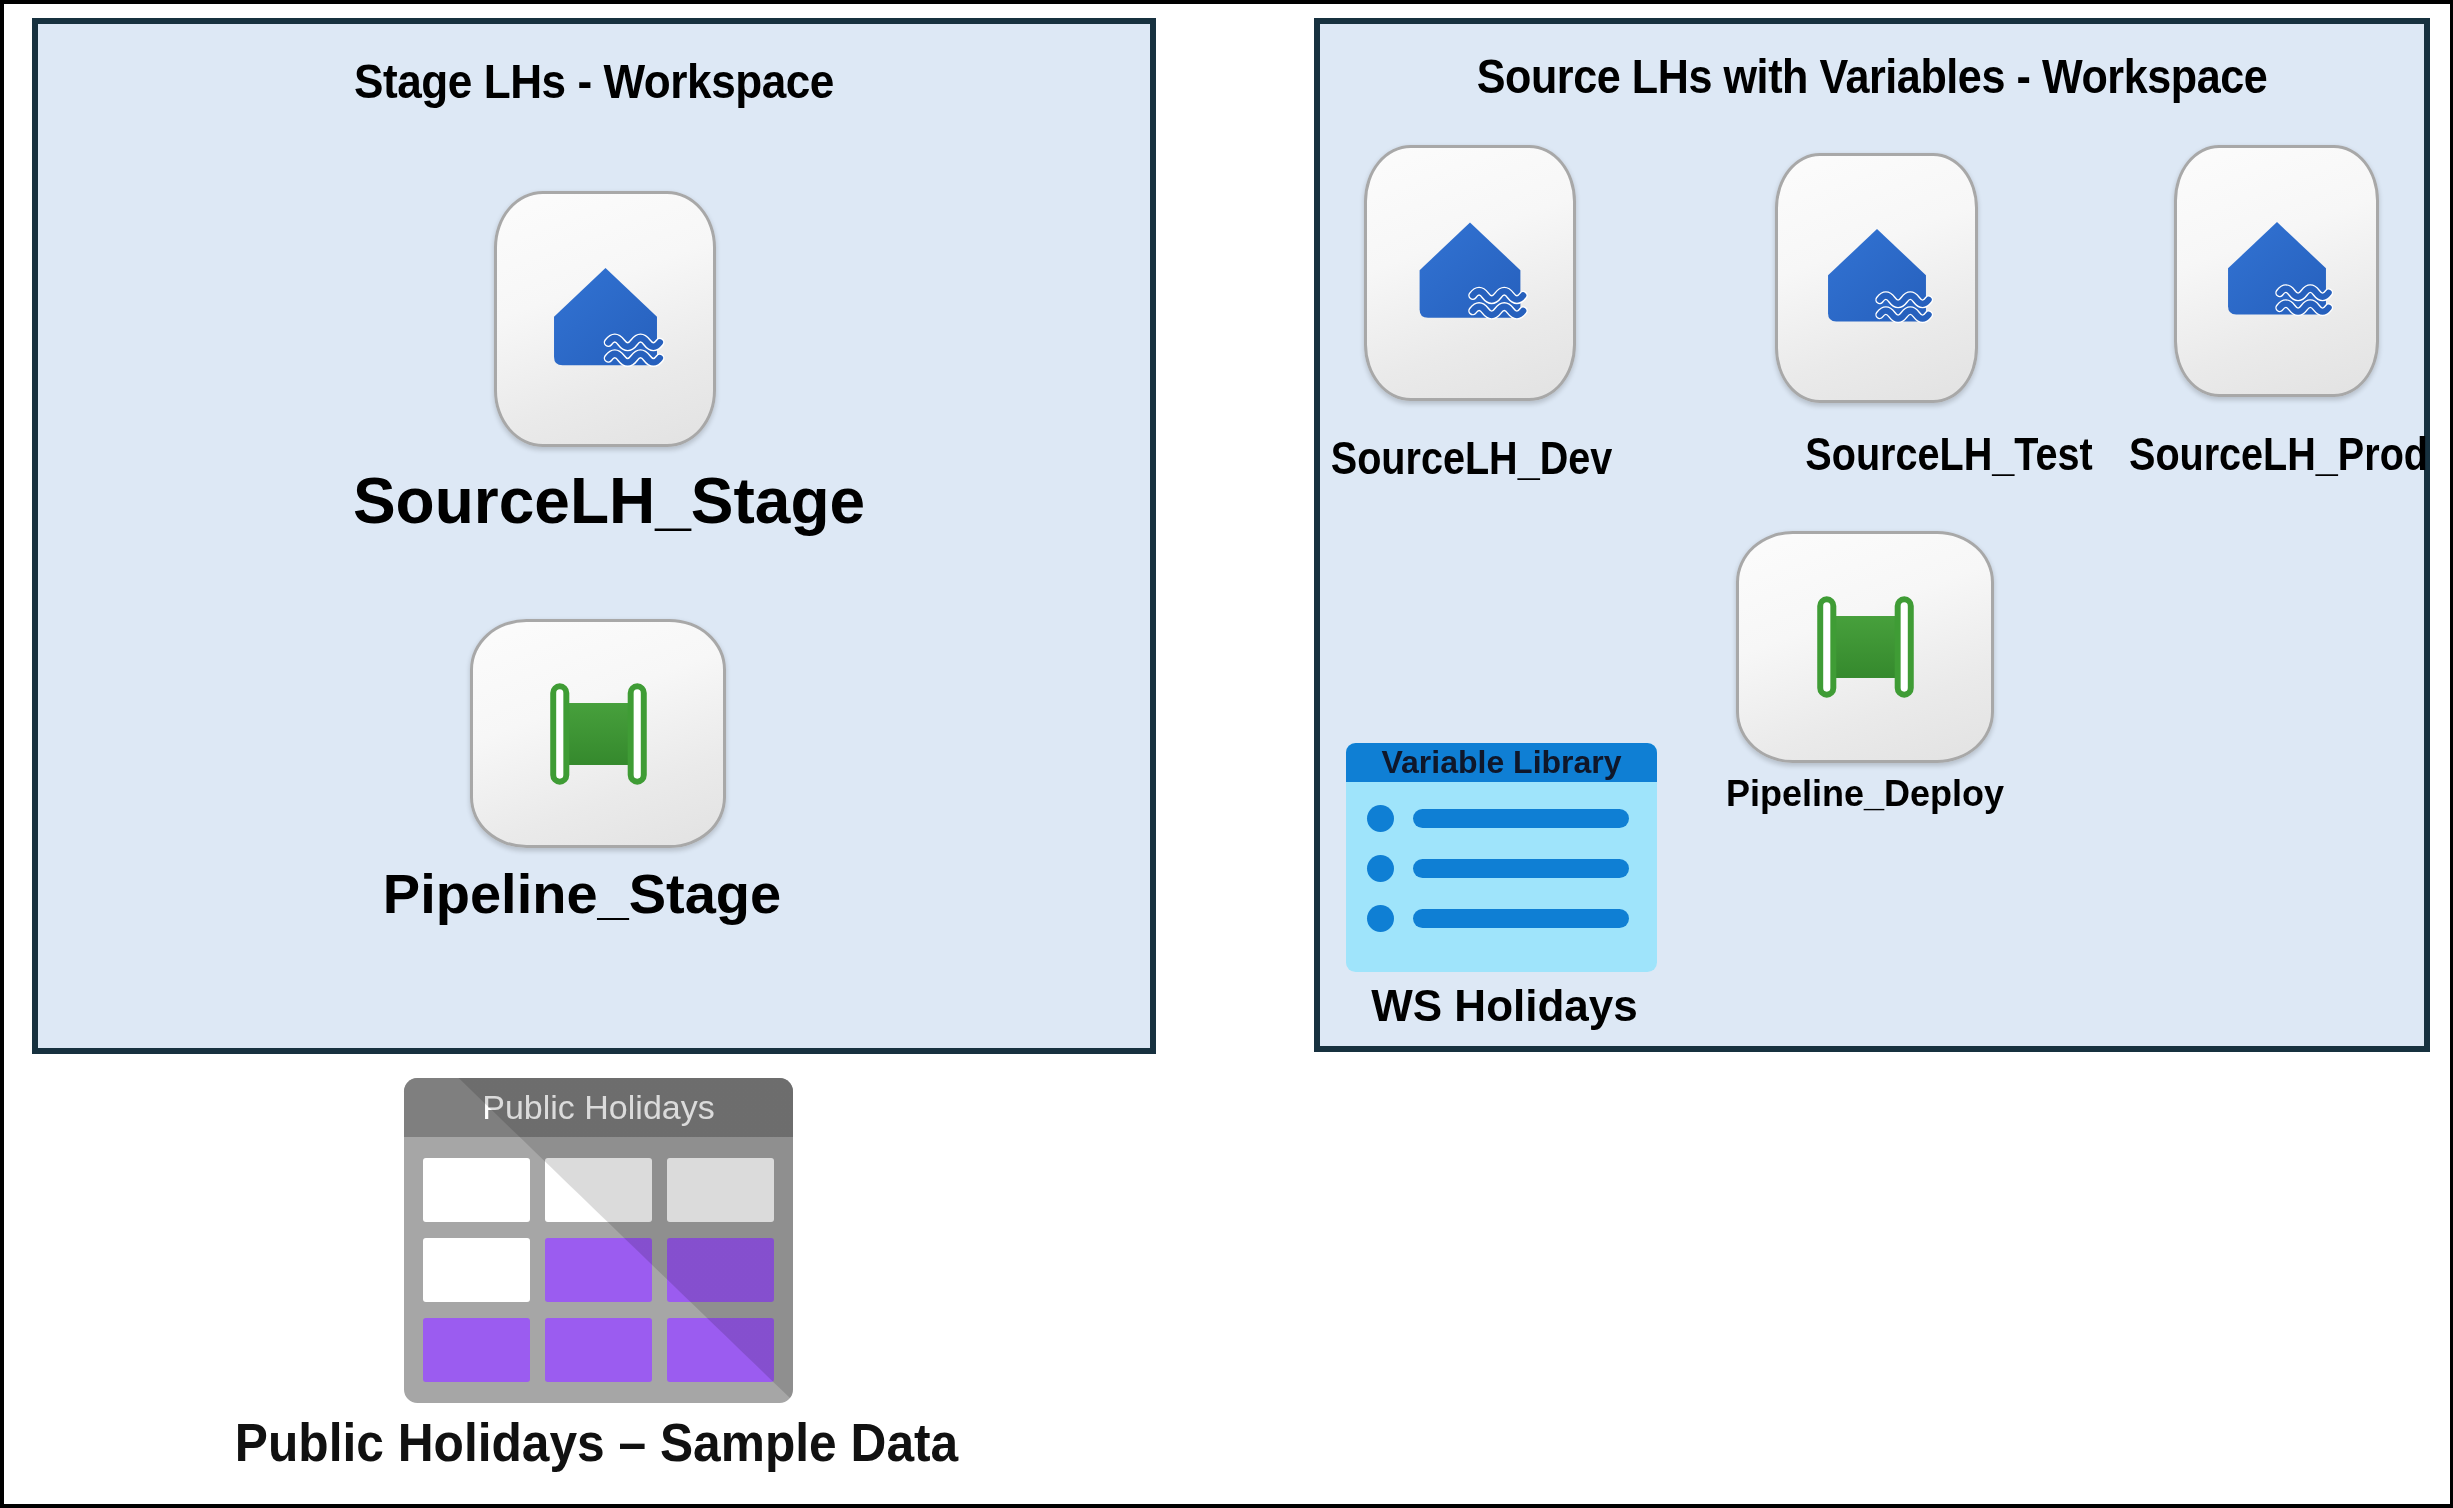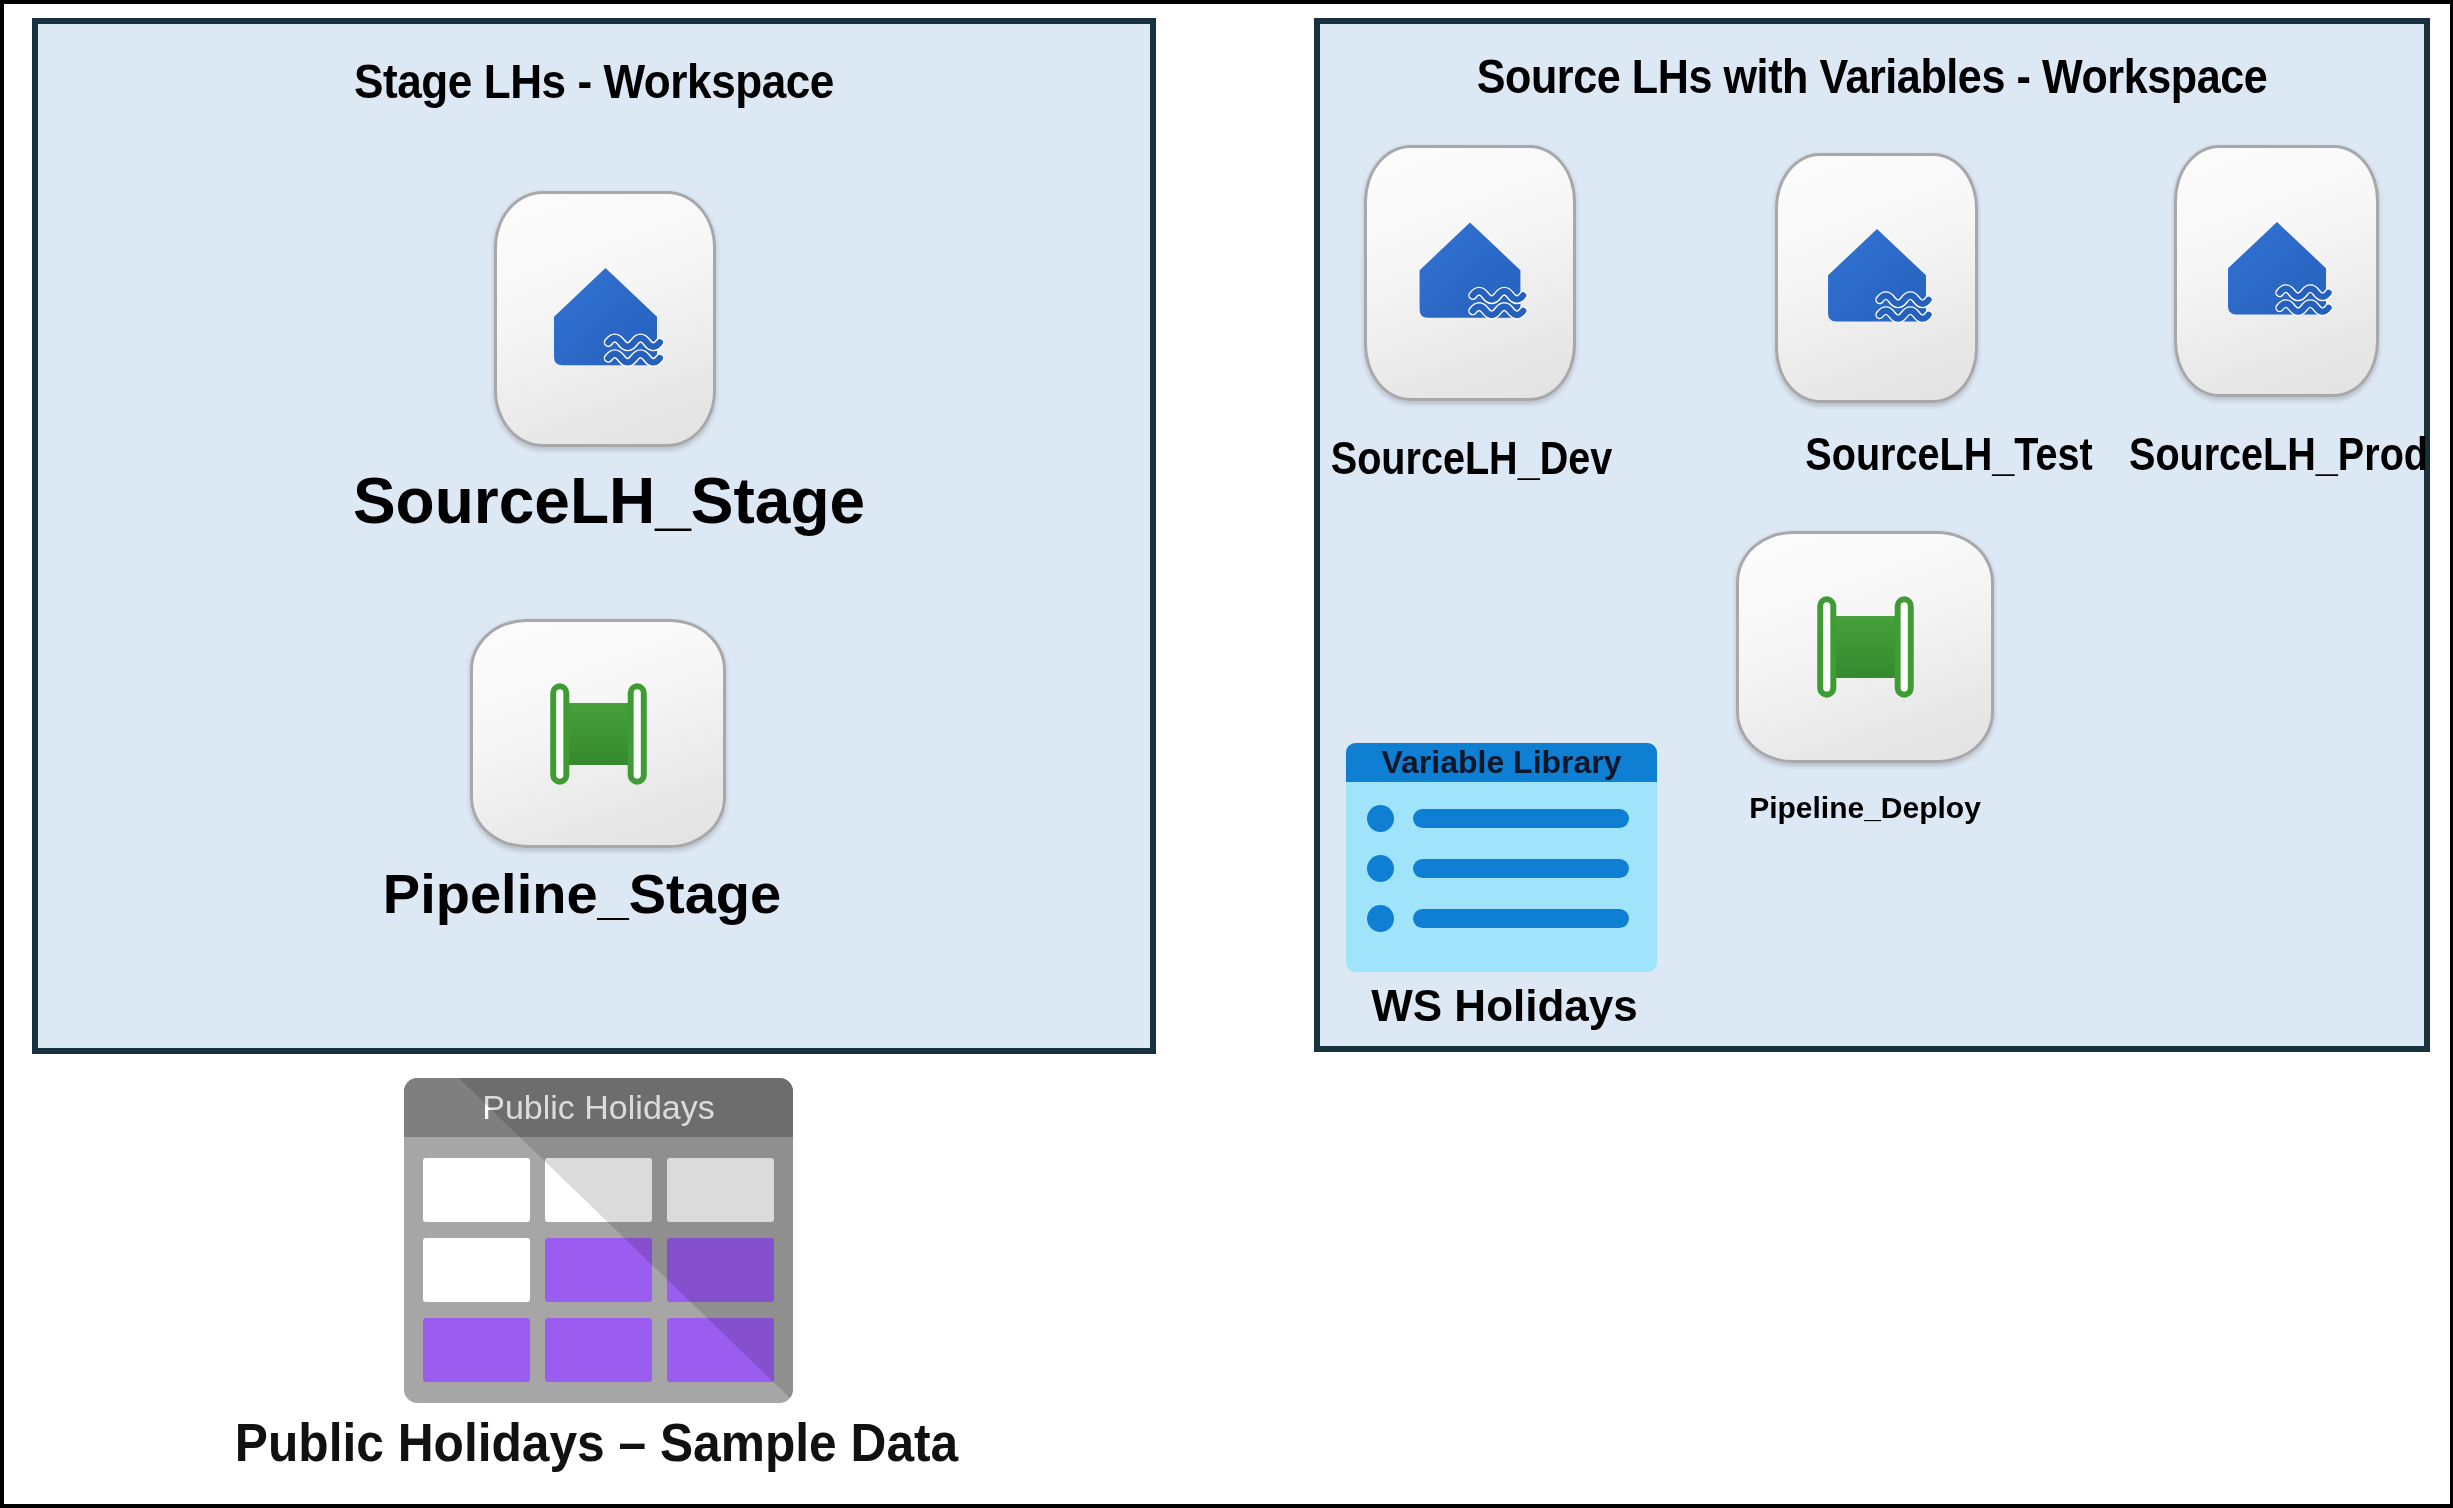--- a/index.html
+++ b/index.html
@@ -153,23 +153,23 @@
     font-size: 46px;
   }
   #tile-pipeline-deploy {
     left: 1732px;
     top: 527px;
     width: 258px;
     height: 232px;
   }
   #label-pipeline-deploy {
     left: 1617px;
-    top: 787px;
+    top: 769px;
     width: 488px;
-    font-size: 30px;
+    font-size: 36px;
   }
 
   
   #varlib-card {
     position: absolute;
     left: 1342px;
     top: 739px;
     width: 311px;
     height: 229px;
     background: #9fe4fb;

